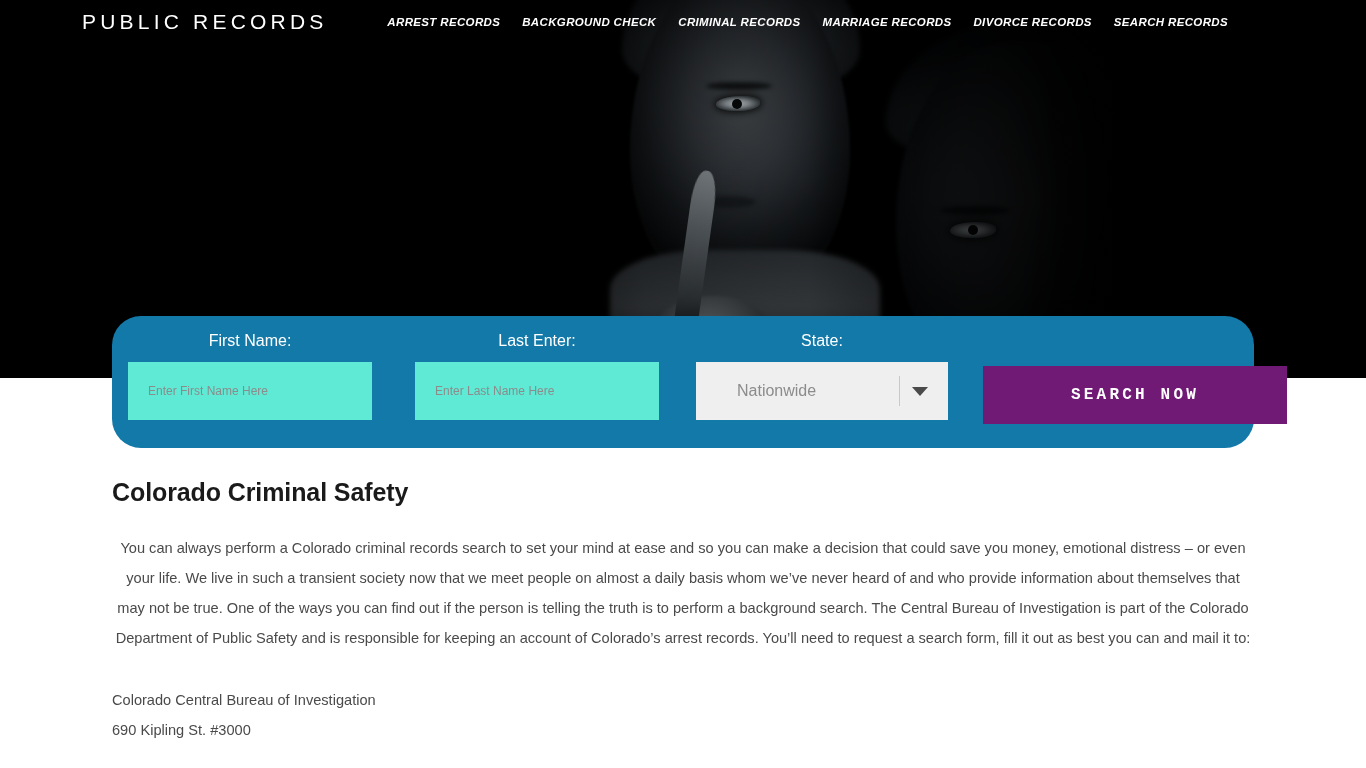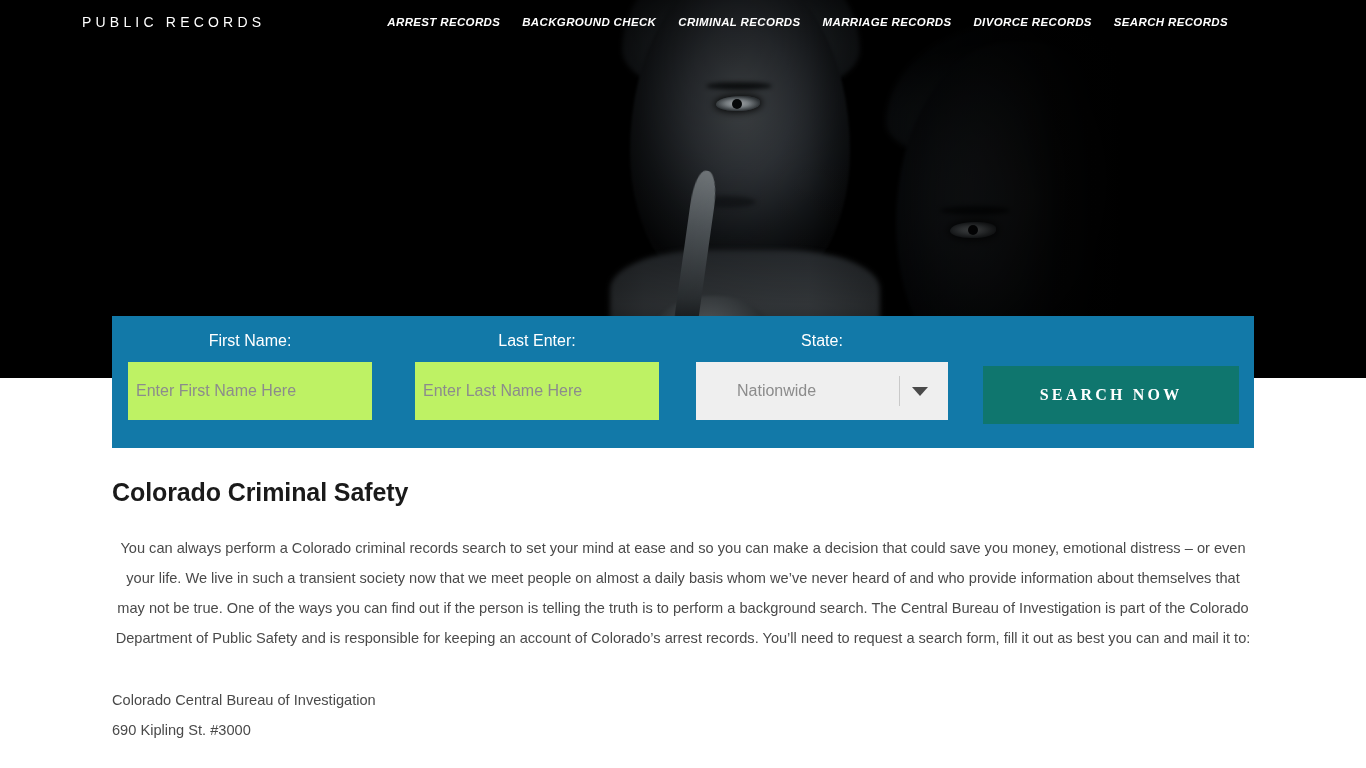--- a/index.html
+++ b/index.html
@@ -156,21 +156,21 @@
     left: 0; top: 0;
     width: 1366px; height: 44px;
     z-index: 20;
     display: flex;
     align-items: center;
   }
   .logo {
     position: absolute;
     left: 82px;
     color: #ffffff;
-    font-size: 14px;
+    font-size: 21px;
     font-weight: 400;
     letter-spacing: 4.2px;
   }
   .nav {
     position: absolute;
     right: 138px;
     display: flex;
     align-items: center;
     gap: 22px;
   }
@@ -184,43 +184,44 @@
     font-style: italic;
   }
 
   
   .search-panel {
     position: absolute;
     left: 112px; top: 316px;
     width: 1142px; height: 132px;
     background: #1279a8;
     z-index: 30;
+    border-radius: 29px;
   }
   .field {
     position: absolute;
     top: 16px;
   }
   .field-label {
     display: block;
     text-align: center;
     color: #ffffff;
     font-size: 16px;
     font-weight: 400;
     margin-bottom: 12px;
   }
   .txt-input {
     display: block;
     width: 100%;
     height: 58px;
     border: none;
     outline: none;
-    background: #bef264;
-    padding: 0 8px;
+    background: #5eead4;
+    padding: 0 20px;
     font-family: "Liberation Sans", sans-serif;
-    font-size: 16px;
+    font-size: 12px;
     color: #333;
   }
   .txt-input::placeholder { color: #8c8c8c; }
 
   .f-first { left: 16px; width: 244px; }
   .f-last  { left: 303px; width: 244px; }
   .f-state { left: 584px; width: 252px; }
 
   .select-wrap {
     position: relative;
@@ -249,25 +250,25 @@
     right: 20px; top: 25px;
     width: 0; height: 0;
     border-left: 8px solid transparent;
     border-right: 8px solid transparent;
     border-top: 9px solid #4a4a4a;
   }
 
   .search-btn {
     position: absolute;
     left: 871px; top: 50px;
-    width: 256px; height: 58px;
-    background: #0f766e;
+    width: 304px; height: 58px;
+    background: #701a75;
     border: none;
     color: #ffffff;
-    font-family: Liberation Serif, serif;
+    font-family: Liberation Mono, monospace;
     font-size: 16px;
     font-weight: bold;
     letter-spacing: 3.2px;
     cursor: pointer;
   }
 
   
   .content {
     position: absolute;
     left: 112px; top: 478px;

